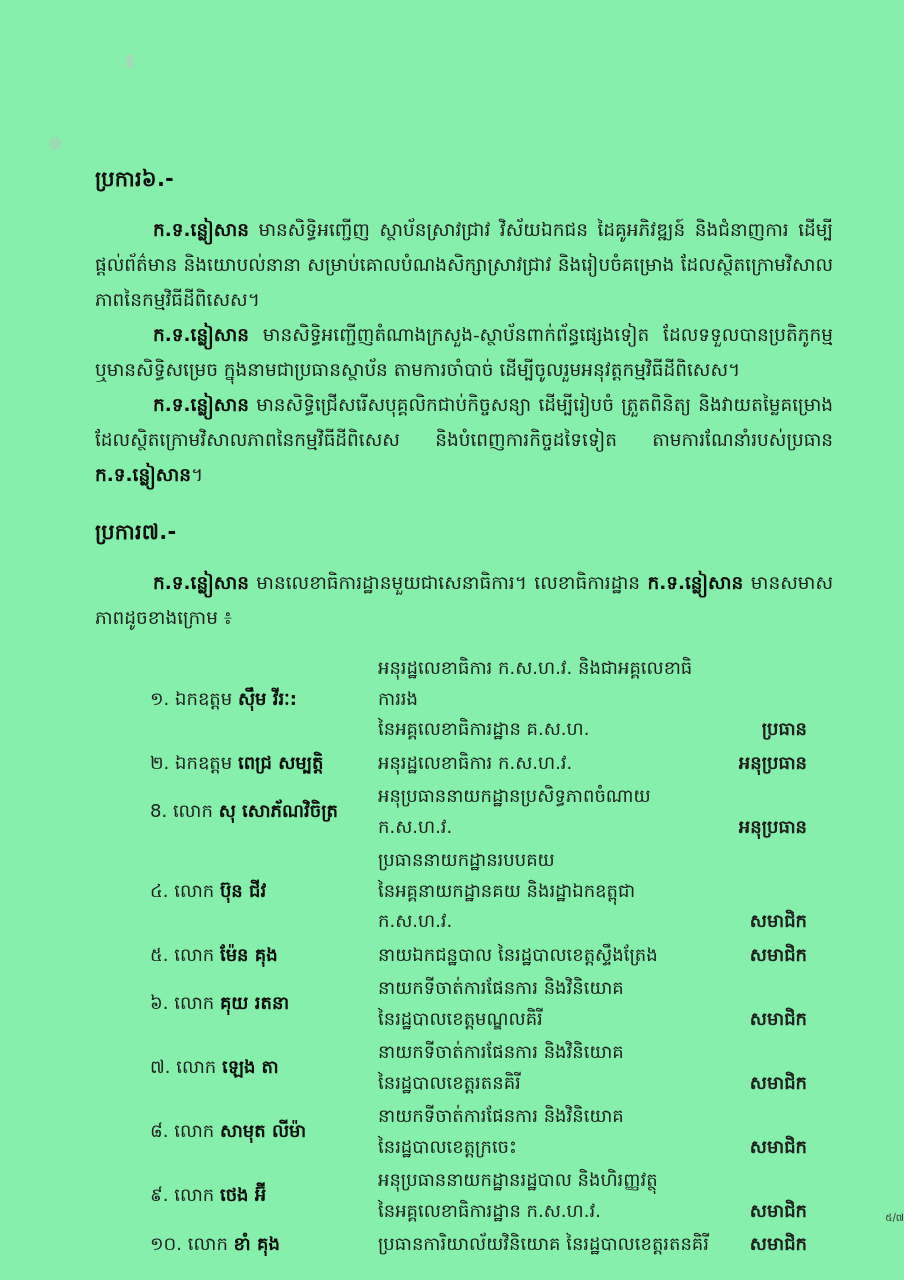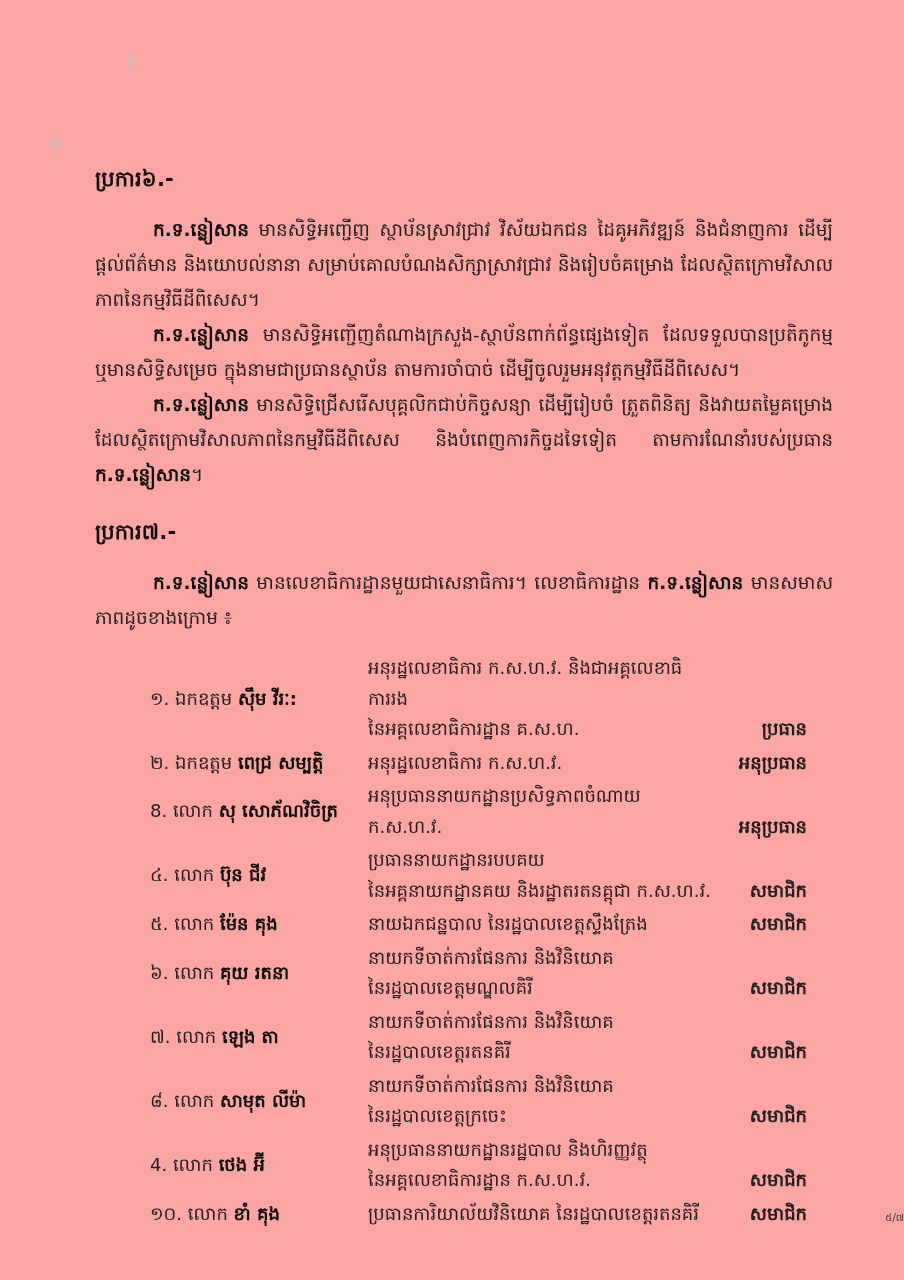--- a/index.html
+++ b/index.html
@@ -3,39 +3,39 @@
 <meta charset="utf-8">
 <style>
   html,body{margin:0;padding:0;}
   body{
     width:904px;height:1280px;
     background:#fbfbf9;
     font-family:"DejaVu Sans","Liberation Sans",sans-serif;
     color:#1c1c1c;
     -webkit-font-smoothing:antialiased;
   }
-  .page{position:relative;width:904px;height:1280px;overflow:hidden;background:#fca5a5;}
+  .page{position:relative;width:904px;height:1280px;overflow:hidden;background:#86efac;}
   .content{position:absolute;left:95px;top:165px;width:738px;}
 
   .section-heading{
     font-size:21px;font-weight:bold;color:#101010;
     margin:0 0 16px 0;letter-spacing:.2px;
   }
   .section-heading.second{margin-top:26px;}
 
   .body-para{
     margin:0;font-size:18.5px;line-height:35px;
     text-indent:58px;text-align:justify;color:#202020;
   }
   .b{font-weight:bold;color:#0e0e0e;}
 
   .roster{margin:18px 0 0 55px;font-size:18px;line-height:30.5px;color:#202020;}
   .roster-row{display:flex;align-items:center;padding-right:26px;margin-bottom:3px;}
   .col-name{width:218px;flex:none;}
-  .col-desc{flex:1;}
+  .col-desc{flex:1;margin-left:10px;}
   .col-role{flex:none;margin-left:12px;min-width:82px;text-align:right;align-self:flex-end;font-weight:bold;}
   .name-bold{font-weight:bold;color:#0e0e0e;}
 
   .page-num{
     position:absolute;bottom:54px;left:0;width:100%;
     text-align:right;font-size:10px;color:#2e2e2e;
   }
 
   .speck1{position:absolute;left:126px;top:54px;width:8px;height:15px;background:#c6c6c6;opacity:.45;border-radius:45%;}
   .speck2{position:absolute;left:49px;top:137px;width:13px;height:13px;background:#bcbcbc;opacity:.4;border-radius:50%;}
@@ -86,21 +86,21 @@
         <div class="col-desc">
             <div>អនុប្រធាននាយកដ្ឋានប្រសិទ្ធភាពចំណាយ ក.ស.ហ.វ.</div>
           </div>
         <div class="col-role">អនុប្រធាន</div>
       </div>
 
       <div class="roster-row">
         <div class="col-name"><span>៤. លោក</span> <span class="name-bold">ប៊ុន ជីវ</span></div>
         <div class="col-desc">
             <div>ប្រធាននាយកដ្ឋានរបបគយ</div>
-            <div>នៃអគ្គនាយកដ្ឋានគយ និងរដ្ឋាតរតនគ្ពុជា ក.ស.ហ.វ.</div>
+            <div>នៃអគ្គនាយកដ្ឋានគយ និងរដ្ឋាឯកឧត្ពុជា ក.ស.ហ.វ.</div>
           </div>
         <div class="col-role">សមាជិក</div>
       </div>
 
       <div class="roster-row">
         <div class="col-name"><span>៥. លោក</span> <span class="name-bold">ម៉ែន គុង</span></div>
         <div class="col-desc">
             <div>នាយឯកជន្ឋបាល នៃរដ្ឋបាលខេត្តស្ទឹងត្រែង</div>
           </div>
         <div class="col-role">សមាជិក</div>
@@ -127,21 +127,21 @@
       <div class="roster-row">
         <div class="col-name"><span>៨. លោក</span> <span class="name-bold">សាមុត លីម៉ា</span></div>
         <div class="col-desc">
             <div>នាយកទីចាត់ការផែនការ និងវិនិយោគ</div>
             <div>នៃរដ្ឋបាលខេត្តក្រចេះ</div>
           </div>
         <div class="col-role">សមាជិក</div>
       </div>
 
       <div class="roster-row">
-        <div class="col-name"><span>4. លោក</span> <span class="name-bold">ថេង អ៊ី</span></div>
+        <div class="col-name"><span>៩. លោក</span> <span class="name-bold">ថេង អ៊ី</span></div>
         <div class="col-desc">
             <div>អនុប្រធាននាយកដ្ឋានរដ្ឋបាល និងហិរញ្ញវត្ថុ</div>
             <div>នៃអគ្គលេខាធិការដ្ឋាន ក.ស.ហ.វ.</div>
           </div>
         <div class="col-role">សមាជិក</div>
       </div>
 
       <div class="roster-row">
         <div class="col-name"><span>១០. លោក</span> <span class="name-bold">ខាំ គុង</span></div>
         <div class="col-desc">

